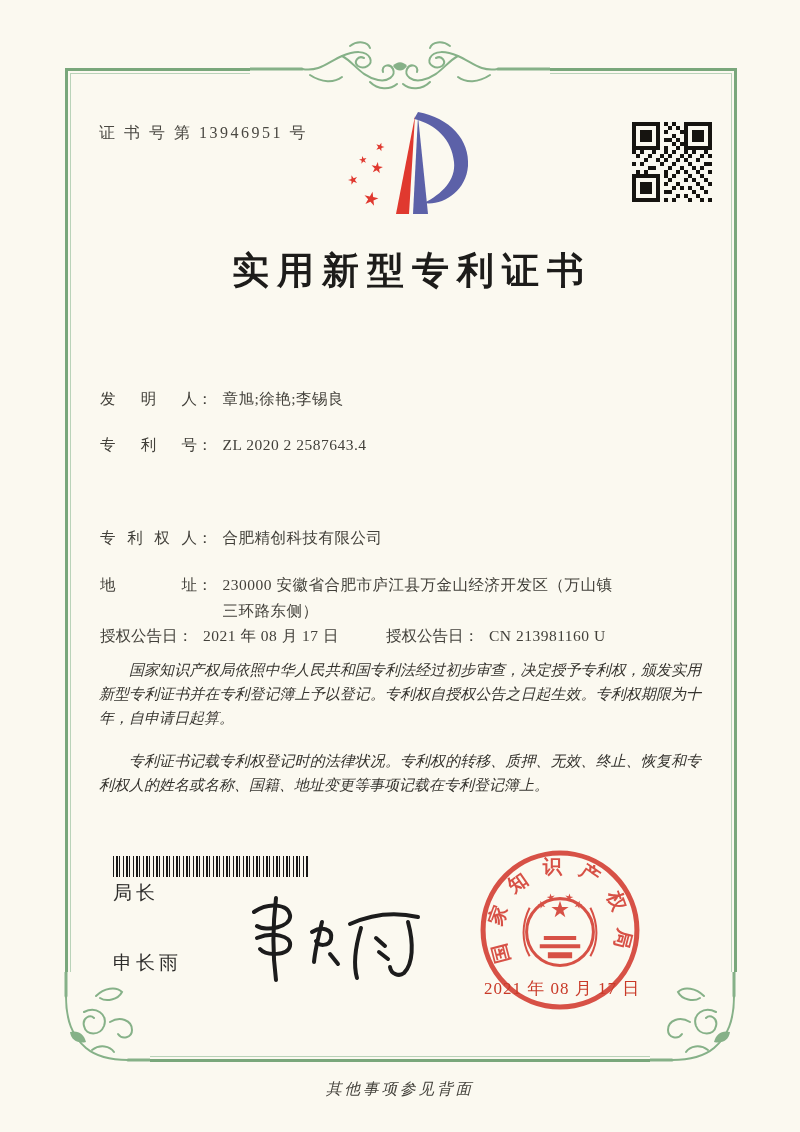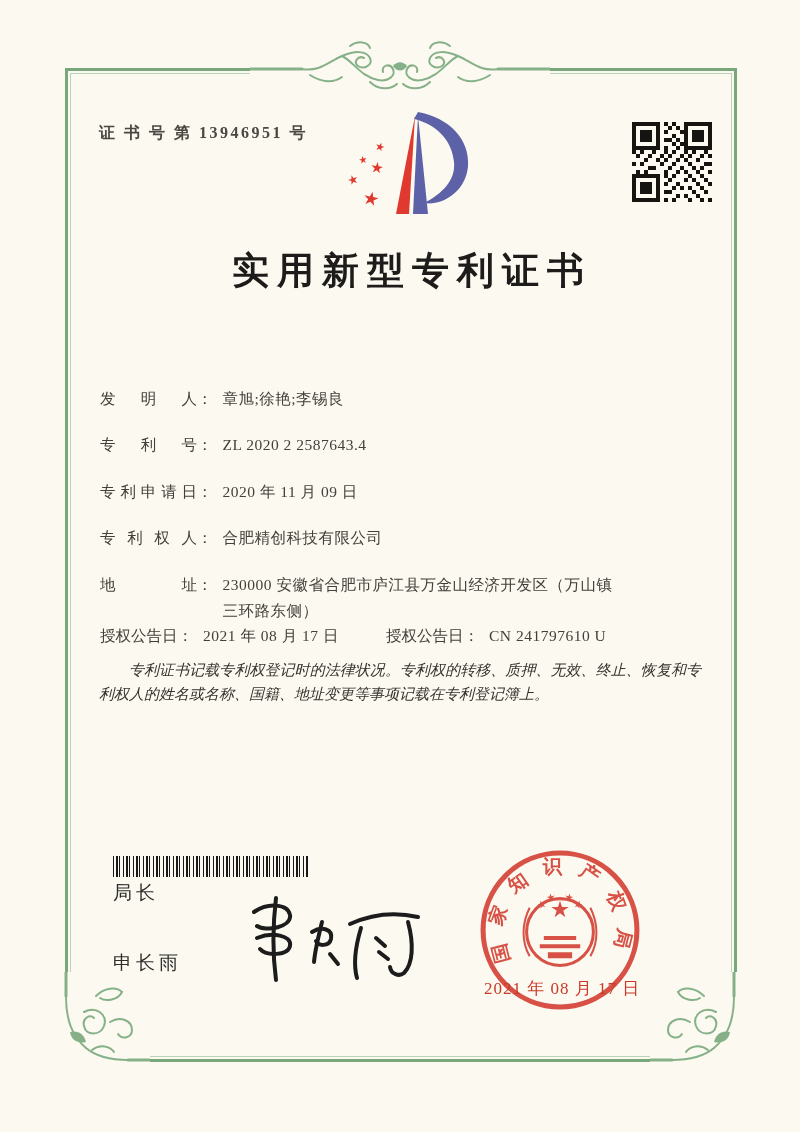--- a/index.html
+++ b/index.html
@@ -10,21 +10,21 @@
   .frame{position:absolute;left:65px;top:68px;width:672px;height:994px;box-sizing:border-box;
          border:3px solid #79a77b;z-index:1;}
   .frame-inner{position:absolute;inset:2px;border:1px solid #b9d3b9;}
 
   
   .orn{position:absolute;background:#fbf9f0;z-index:2;}
   .orn-top{left:250px;top:34px;width:300px;height:64px;}
   .orn-bl{left:40px;top:972px;width:110px;height:100px;}
   .orn-br{left:650px;top:972px;width:110px;height:100px;}
 
-  .cert-no{position:absolute;left:99px;top:123px;font-size:16px;letter-spacing:2.5px;color:#4a4842;font-weight:bold;}
+  .cert-no{position:absolute;left:99px;top:123px;font-size:16px;letter-spacing:2.5px;color:#4a4842;}
 
   .logo{position:absolute;left:330px;top:100px;width:160px;height:135px;}
   .qr{position:absolute;left:632px;top:122px;width:80px;height:80px;}
 
   .title{position:absolute;left:0;top:238px;width:100%;margin:8px;text-align:center;
          font-size:37px;font-weight:600;letter-spacing:8px;padding-left:8px;box-sizing:border-box;
          color:#1d1c1a;}
 
   .frow{position:absolute;left:100px;width:610px;font-size:15.5px;line-height:26px;color:#42403a;}
   .flabel{display:inline-block;width:97px;text-align:justify;text-align-last:justify;vertical-align:top;}
@@ -153,38 +153,36 @@
   </div>
 
   <h1 class="title">实用新型专利证书</h1>
 
   <div class="frow r2">
     <span class="flabel">发明人</span><span class="fcolon">：</span><span class="fval">章旭;徐艳;李锡良</span>
   </div>
   <div class="frow r3">
     <span class="flabel">专利号</span><span class="fcolon">：</span><span class="fval">ZL 2020 2 2587643.4</span>
   </div>
-  <div class="frow r4">
-    <span class="flabel">专利申请日</span><span class="fcolon">：</span><span class="fval">2020 年 11 月 09 日</span>
-  </div>
   <div class="frow r5">
     <span class="flabel">专利权人</span><span class="fcolon">：</span><span class="fval">合肥精创科技有限公司</span>
   </div>
   <div class="frow r6">
     <span class="flabel">地址</span><span class="fcolon">：</span><span class="fval fval-multi"><span>230000 安徽省合肥市庐江县万金山经济开发区（万山镇</span><br><span>三环路东侧）</span></span>
   </div>
 
   <div class="frow rgrant">
     <span>授权公告日</span><span>：</span><span class="fval">2021 年 08 月 17 日</span>
     <span class="grant2">
-      <span>授权公告日</span><span>：</span><span class="fval">CN 241797610 U</span>
+      <span>授权公告日</span><span>：</span><span class="fval">CN 213981160 U</span>
     </span>
   </div>
 
   <div class="paras">
+    <p>国家知识产权局依照中华人民共和国专利法经过初步审查，决定授予专利权，颁发实用新型专利证书并在专利登记簿上予以登记。专利权自授权公告之日起生效。专利权期限为十年，自申请日起算。</p>
     <p>专利证书记载专利权登记时的法律状况。专利权的转移、质押、无效、终止、恢复和专利权人的姓名或名称、国籍、地址变更等事项记载在专利登记簿上。</p>
   </div>
 
   <div class="barcode"></div>
 
   <div class="signer-title">局长</div>
   <div class="signer-name">申长雨</div>
 
   <div class="signature">
     <svg width="210" height="105" viewBox="0 0 210 105">
@@ -223,14 +221,15 @@
           <use href="#st" transform="translate(73,50) scale(4.2) rotate(-10)"></use>
           <use href="#st" transform="translate(91,50) scale(4.2) rotate(10)"></use>
           <use href="#st" transform="translate(100,57) scale(4.2) rotate(20)"></use>
           <path d="M66,88 h32 v4 h-32 Z M62,96 h40 v4 h-40 Z M70,104 h24 v6 h-24 Z"></path>
         </g>
       </g>
     </svg>
   </div>
   <div class="seal-date">2021 年 08 月 17 日</div>
 
+  <div class="footer-note">其他事项参见背面</div>
 
 </div>
 
 </body></html>

